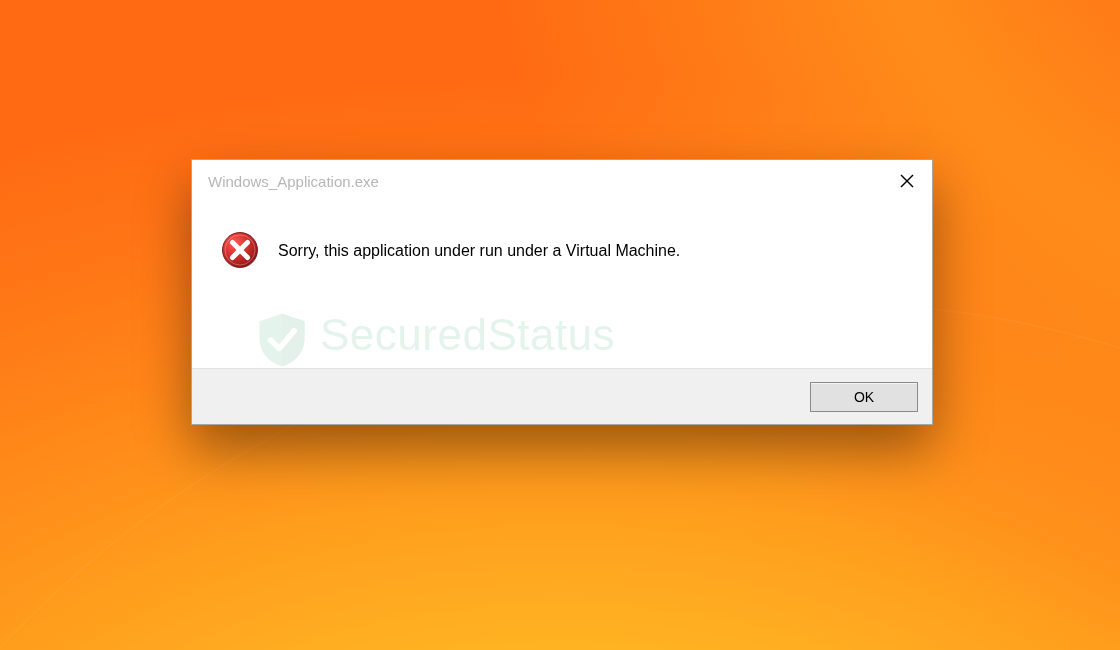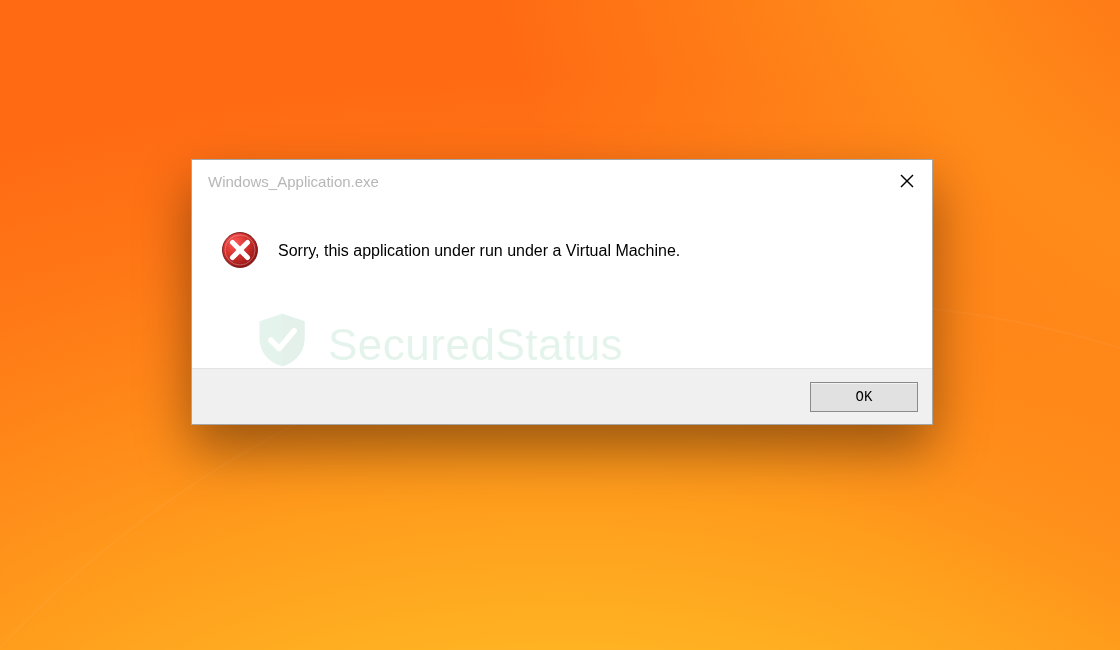--- a/index.html
+++ b/index.html
@@ -98,35 +98,35 @@
     padding:0 14px;
     box-sizing:border-box;
     border-top:1px solid #e3e3e3;
   }
   .ok-btn{
     min-width:108px;
     height:30px;
     background:#e1e1e1;
     border:1px solid #8a8a8a;
     font-size:14px;
-    font-family:Liberation Mono, monospace;
+    font-family:Liberation Sans, sans-serif;
     cursor:pointer;
     padding:0 10px;
     box-shadow:inset 0 1px 0 rgba(255,255,255,0.6);
   }
 
   
   .watermark{
     position:absolute;
     left:60px;
     right:0;
     bottom:-2px;
     display:flex;
-    align-items:flex-end;
-    gap:16px;
+    align-items:flex-start;
+    gap:8px;
     opacity:0.12;
     pointer-events:none;
     user-select:none;
   }
   .watermark svg{flex:0 0 auto;}
   .watermark-text{
     font-size:44px;
     font-weight:300;
     color:#2aa86f;
     letter-spacing:0.5px;

